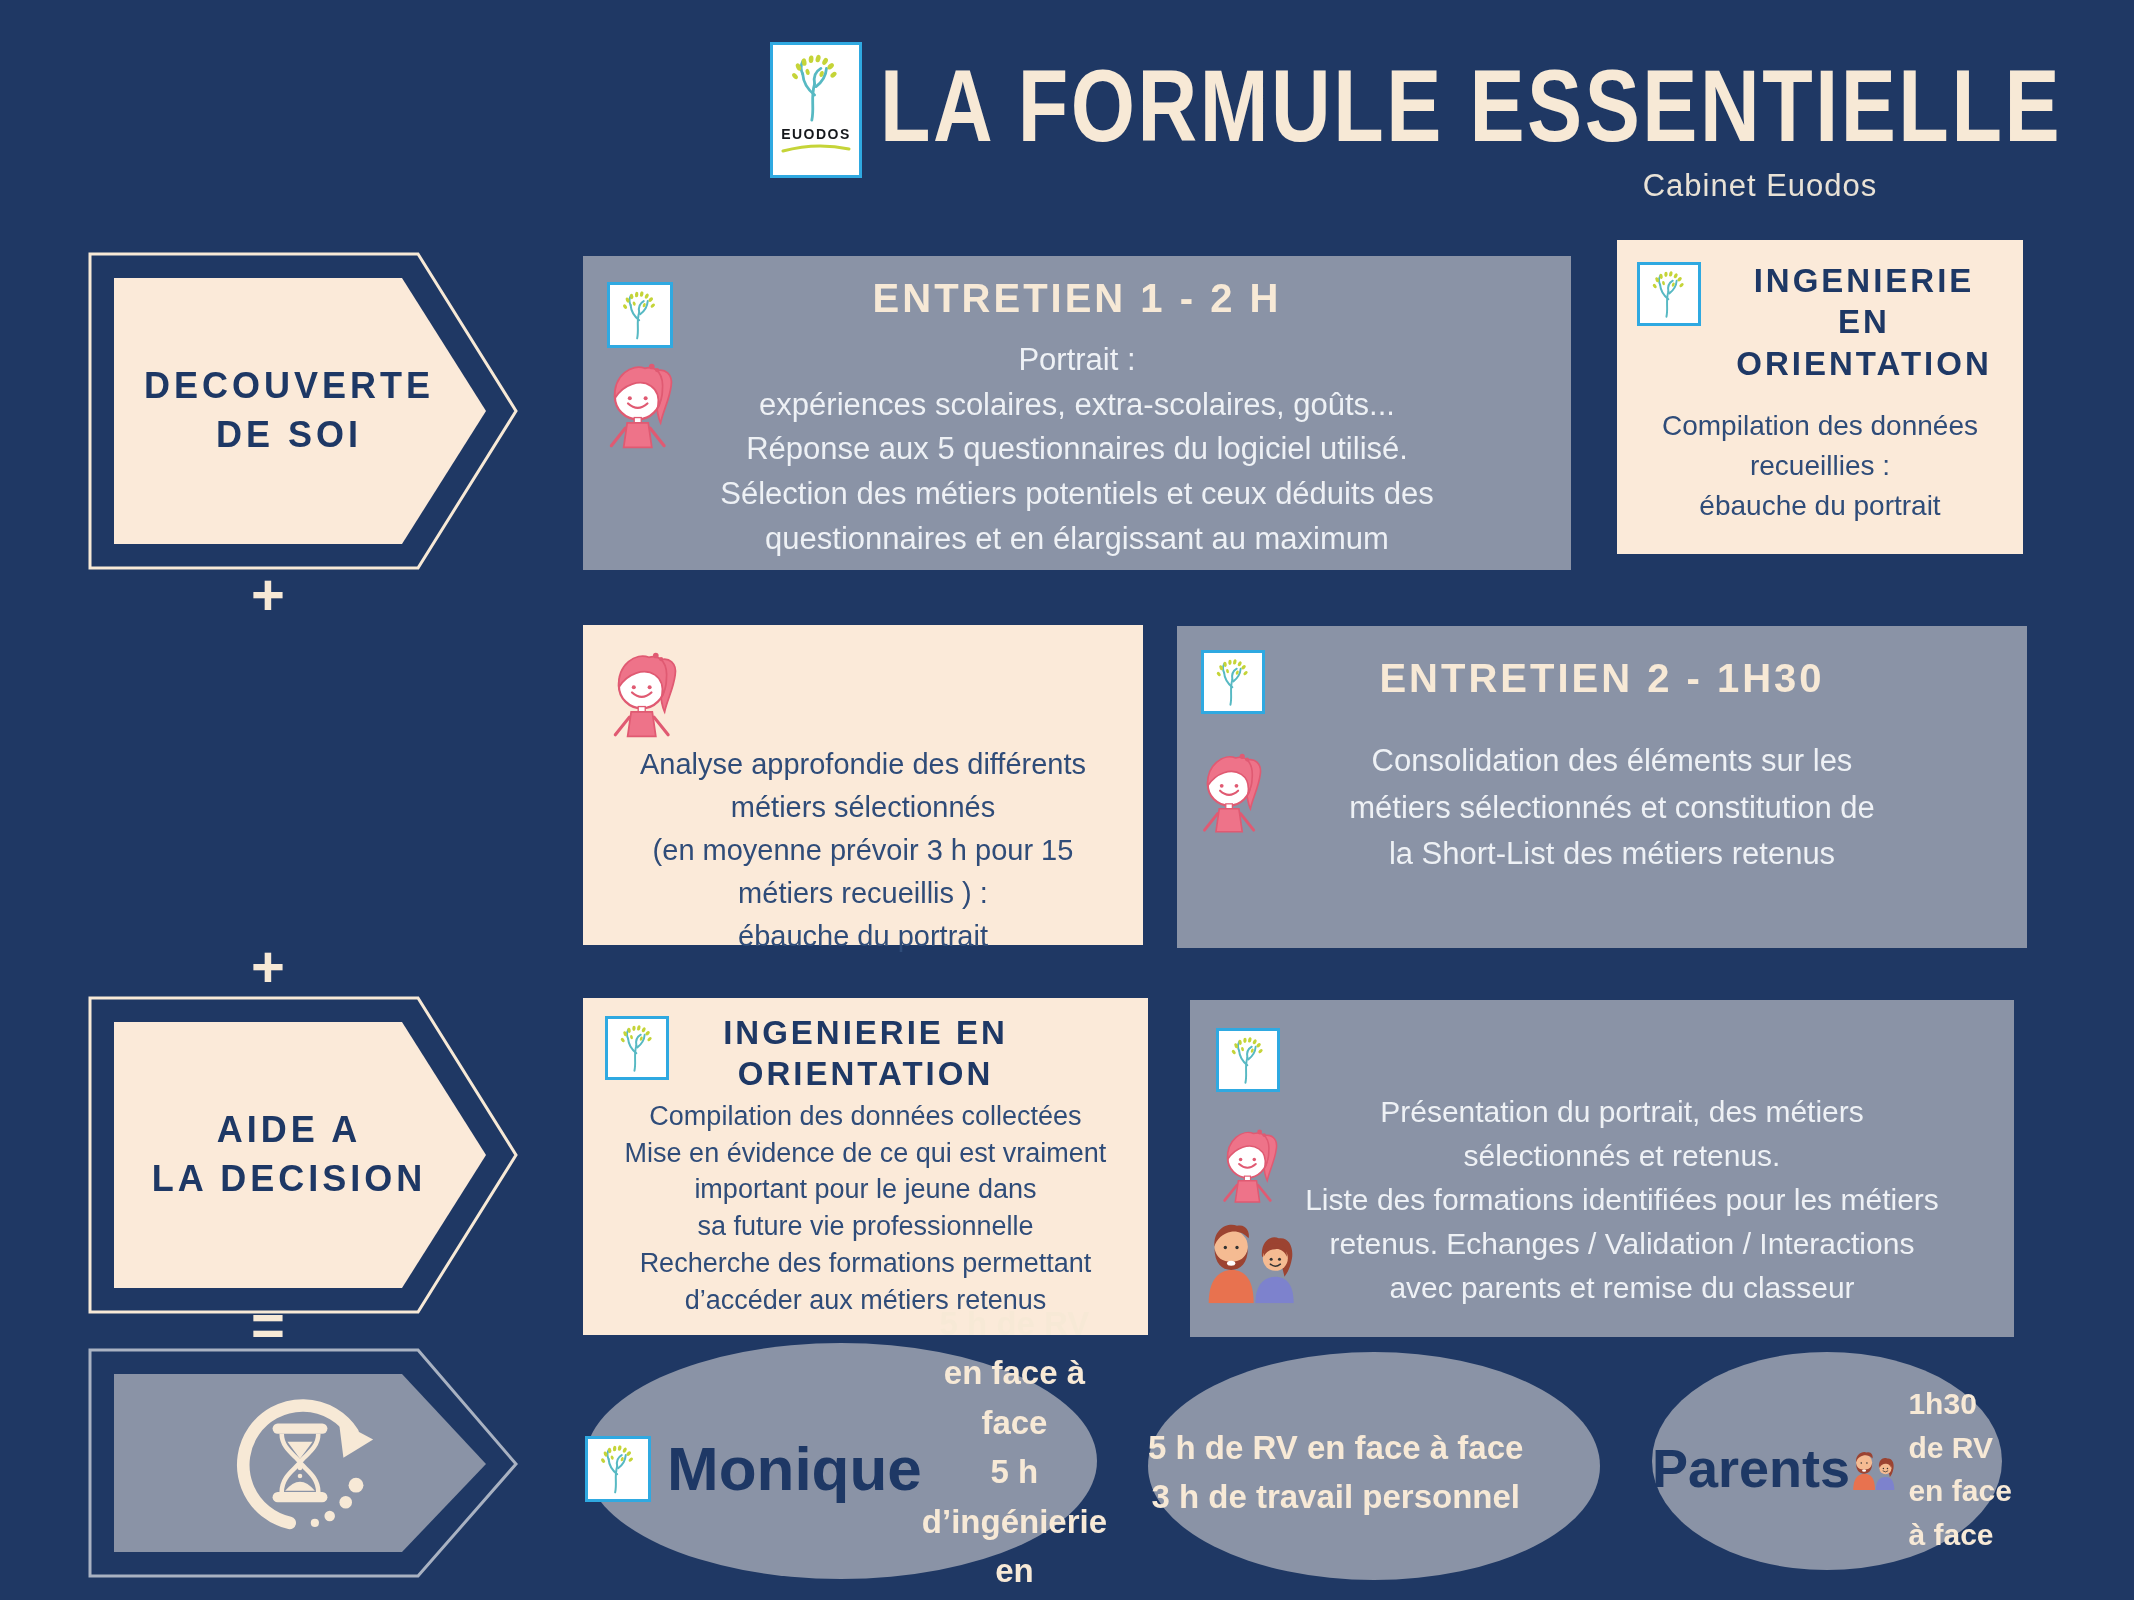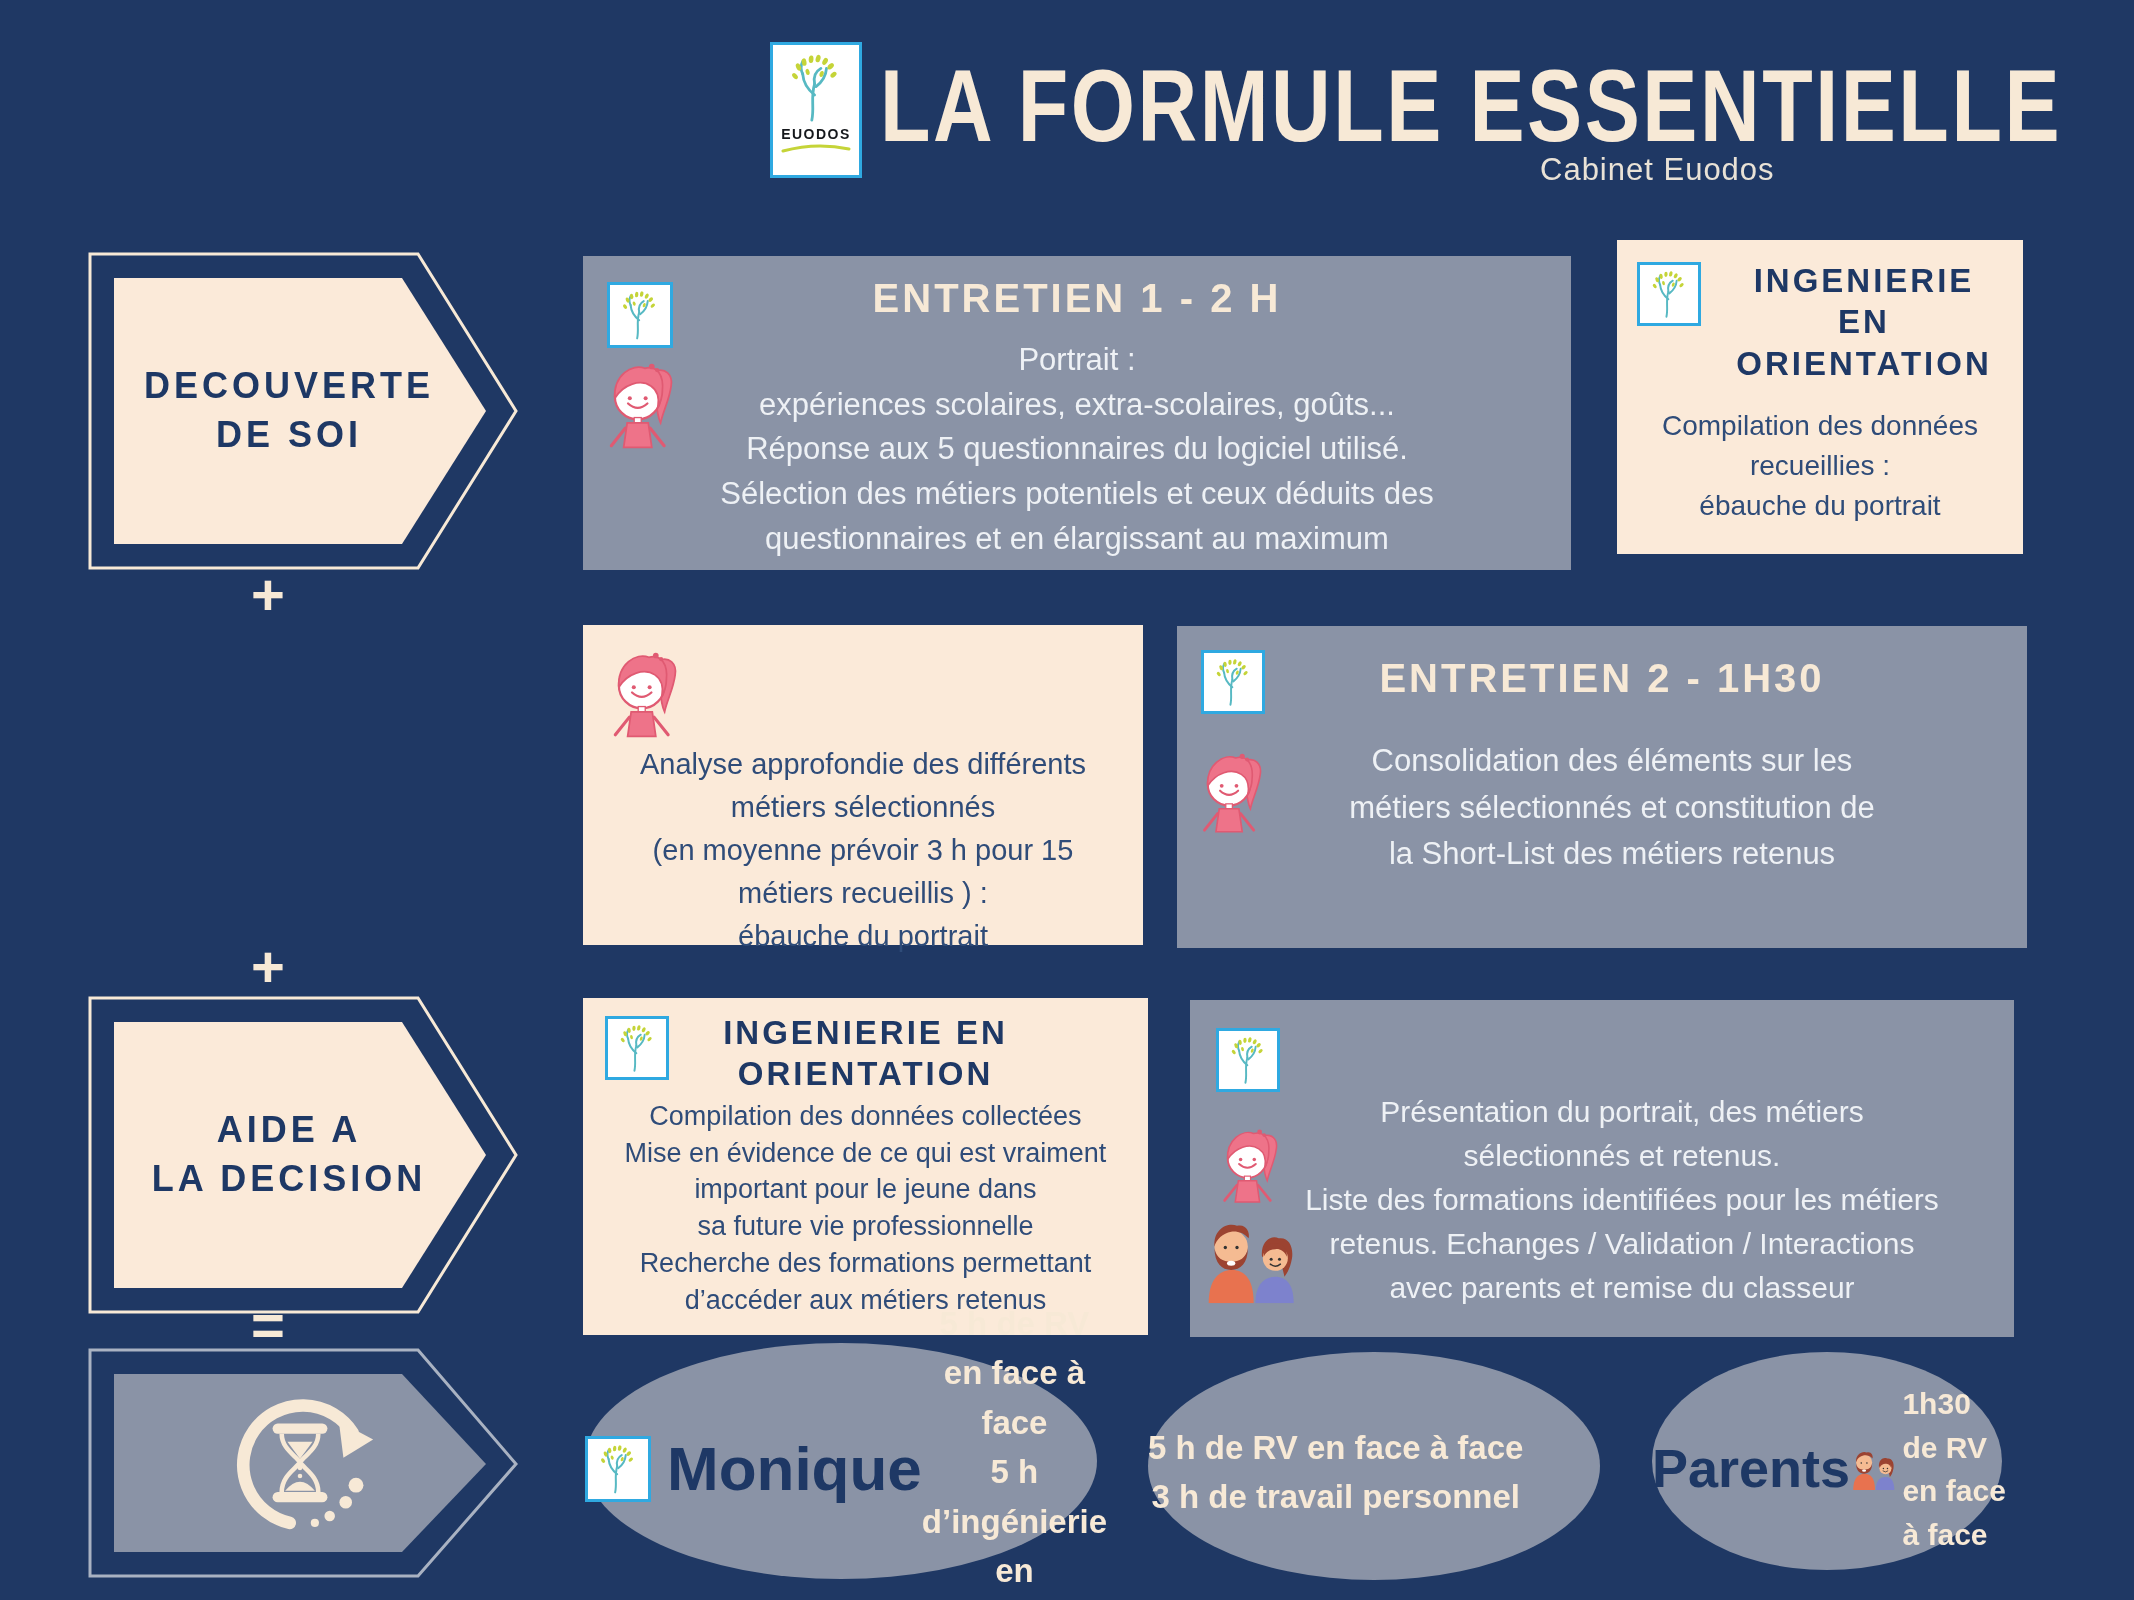--- a/index.html
+++ b/index.html
@@ -16,21 +16,21 @@
   
   .header-logo{position:absolute;left:770px;top:42px;width:92px;height:136px;
     background:#fff;border:3px solid var(--logo-border);box-sizing:border-box;
     display:flex;flex-direction:column;align-items:center;justify-content:flex-start;}
   .header-logo .tree{width:70px;height:78px;margin-top:4px;}
   .logo-word{font-size:14px;font-weight:700;letter-spacing:1.5px;color:#15181c;line-height:1;}
   .logo-swoosh{margin-top:3px;}
   .main-title{position:absolute;left:880px;top:48px;font-size:96px;font-weight:700;
     color:var(--cream-text);letter-spacing:3px;white-space:nowrap;
     transform:scale(0.86,1.06);transform-origin:left top;}
-  .subtitle{position:absolute;left:1540px;top:152px;width:440px;text-align:left;
+  .subtitle{position:absolute;left:1540px;top:168px;width:440px;text-align:center;
     font-size:31px;color:#e9e2d6;letter-spacing:1px;}
 
   
   .arrow{position:absolute;left:88px;width:430px;}
   .arrow svg{position:absolute;left:0;top:0;}
   .arrow-label{position:absolute;left:26px;top:0;width:350px;height:100%;
     display:flex;align-items:center;justify-content:center;text-align:center;
     font-weight:700;font-size:36px;letter-spacing:4px;line-height:1.35;
     color:var(--navy-text);white-space:pre-line;}
   .flow-op{position:absolute;left:88px;width:360px;text-align:center;
@@ -51,21 +51,21 @@
   .box-body.on-gray{color:var(--body-light);font-size:31px;line-height:1.44;}
   .box-body.on-cream{color:#2f4c79;line-height:1.42;}
 
   
   .oval{position:absolute;background:var(--box-gray);border-radius:50%;
     display:flex;flex-direction:row;align-items:center;box-sizing:border-box;}
   .oval-head{display:flex;align-items:center;gap:16px;}
   .oval-name{font-weight:700;color:var(--navy-text);line-height:1.05;}
   .oval-details{font-weight:700;color:var(--cream-text);text-align:center;
     white-space:pre-line;font-size:33px;line-height:1.5;}
-  .oval-row{display:flex;align-items:center;gap:4px;}
+  .oval-row{display:flex;align-items:center;gap:10px;}
   .hidden-defs{position:absolute;width:0;height:0;overflow:hidden;}
 </style>
 </head>
 <body>
 
 <svg class="hidden-defs" aria-hidden="true">
   <defs>
     <symbol id="sym-tree" viewBox="0 0 100 100">
       <g style="stroke:var(--teal);stroke-width:4;fill:none;stroke-linecap:round">
         <path d="M44,96 C48,78 42,64 48,44"></path>

